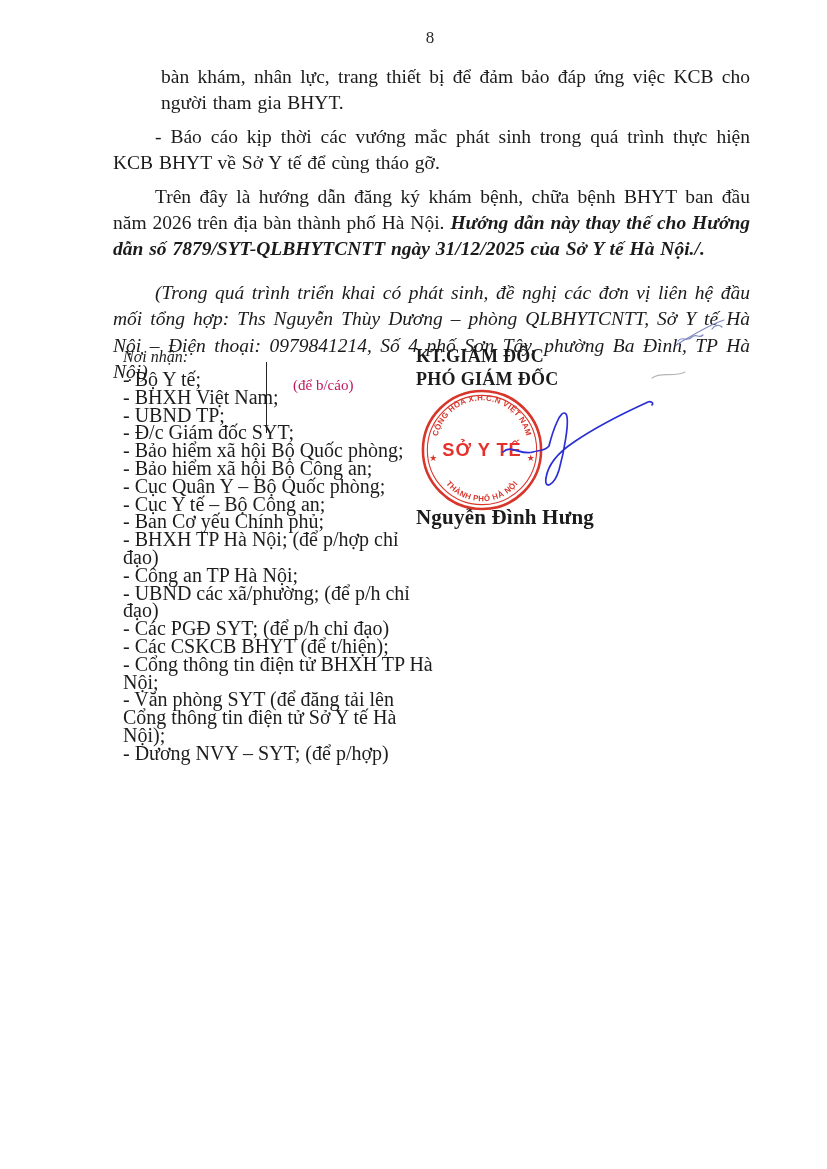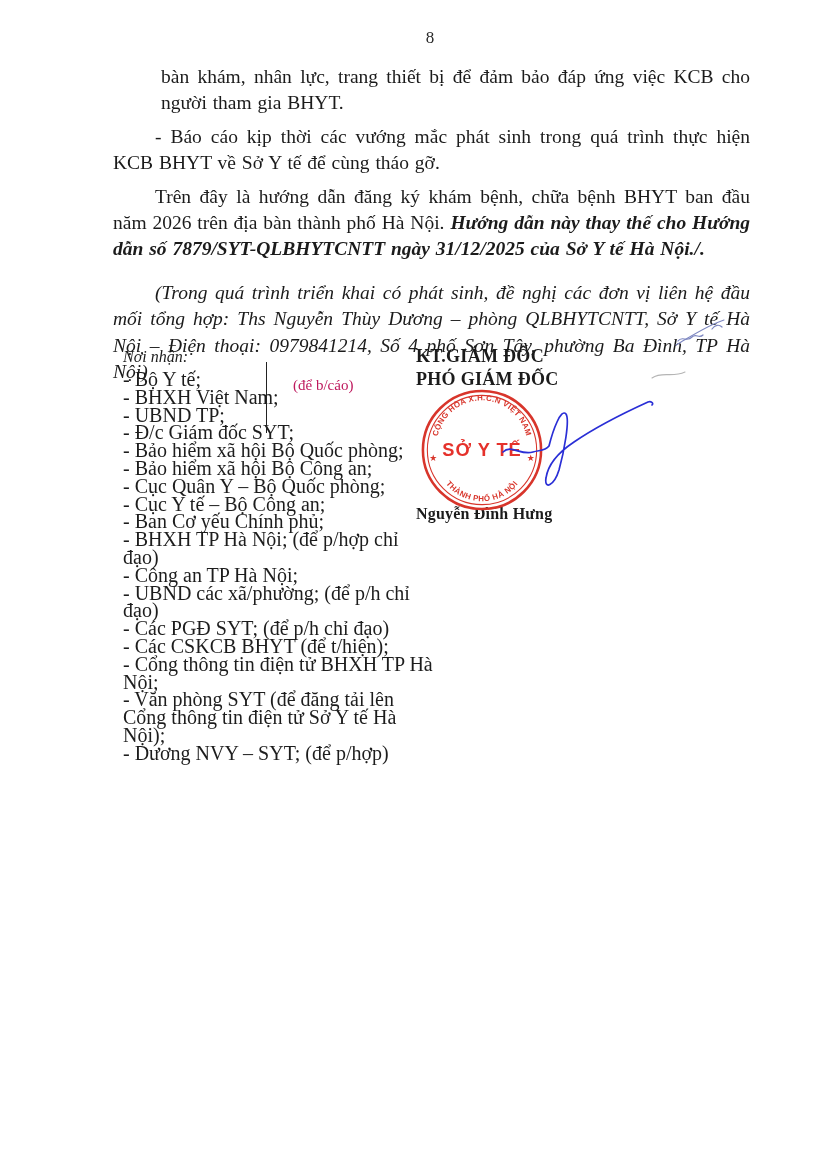--- a/index.html
+++ b/index.html
@@ -41,21 +41,21 @@
   .bracket-note {
     position: absolute; left: 293px; top: 377px;
     font-size: 15px; color: #be185d;
   }
 
   .sign-block {
     position: absolute; left: 416px; top: 345px; width: 280px;
     text-align: left;
   }
   .sign-title { font-size: 18px; font-weight: bold; line-height: 23px; letter-spacing: 0.3px; }
-  .sign-name { font-size: 16px; font-weight: bold; margin-top: 114px; letter-spacing: 0.2px; }
+  .sign-name { font-size: 21px; font-weight: bold; margin-top: 114px; letter-spacing: 0.2px; }
 
   .stamp { position: absolute; left: 418px; top: 386px; width: 128px; height: 128px; }
   .ring-outer { fill: none; stroke-width: 2.6; }
   .ring-inner { fill: none; stroke-width: 1.1; }
   .arc-text { font-size: 8px; font-weight: bold; letter-spacing: 0.4px; font-family: "Liberation Sans", sans-serif; }
   .star { font-size: 9px; text-anchor: middle; }
   .stamp-center { font-size: 18.5px; font-weight: bold; text-anchor: middle; letter-spacing: 1px; font-family: "Liberation Sans", sans-serif; }
 
   .sig-svg { position: absolute; left: 495px; top: 392px; width: 170px; height: 105px; }
   .initials-svg { position: absolute; left: 672px; top: 315px; width: 58px; height: 36px; }

